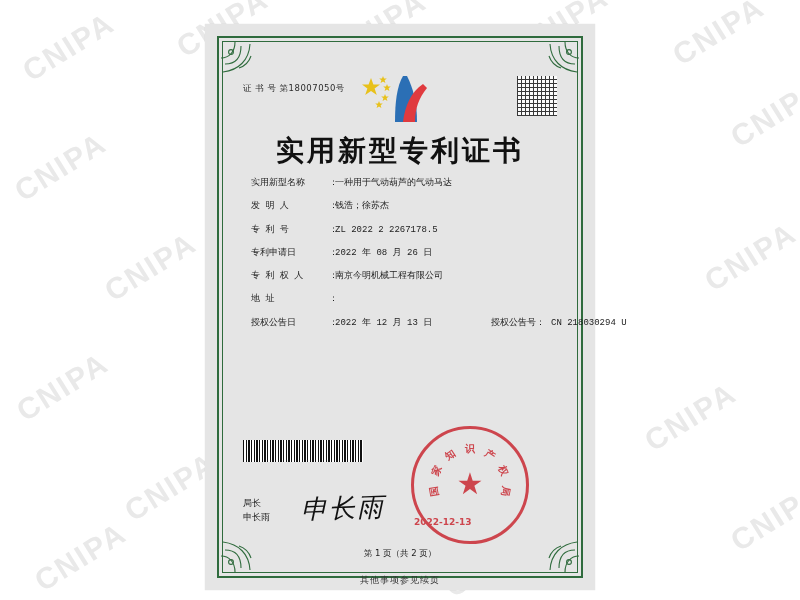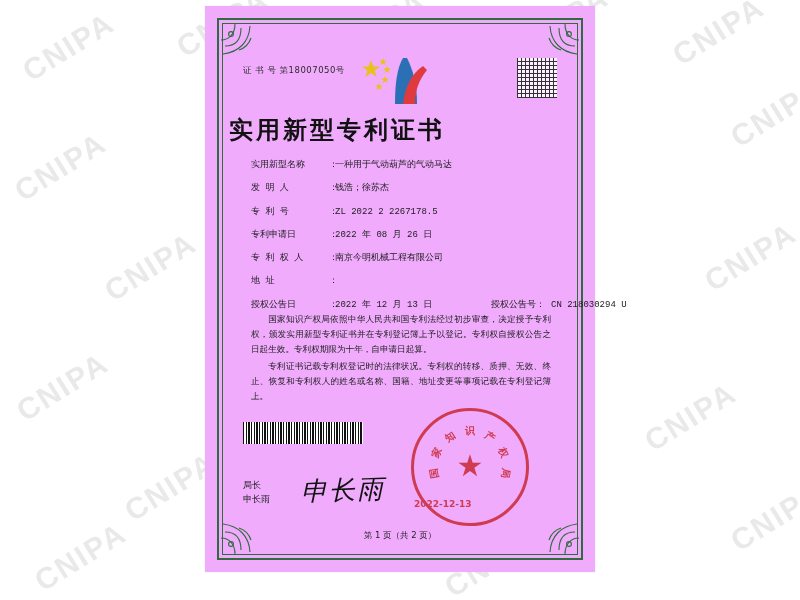--- a/index.html
+++ b/index.html
@@ -33,24 +33,24 @@
     color: #e9e9e9;
     font-size: 30px;
     letter-spacing: 2px;
     transform: rotate(-32deg);
     white-space: nowrap;
   }
   
   .sheet {
     position: absolute;
     left: 205px;
-    top: 6px;
+    top: 24px;
     width: 390px;
     height: 566px;
-    background: #f0abfc;
+    background: #e5e5e5;
     box-shadow: 0 0 1px rgba(0,0,0,.15);
   }
   .border-outer {
     position: absolute;
     left: 12px;
     top: 12px;
     right: 12px;
     bottom: 12px;
     border: 2px solid #2f6b3d;
   }
@@ -110,23 +110,23 @@
     top: 24px;
     transform: translateX(-50%);
     width: 86px;
     height: 52px;
   }
   .title {
     position: absolute;
     left: 0;
     right: 0;
     top: 84px;
-    text-align: left;
-    font-family: "DejaVu Sans", sans-serif;
-    font-size: 24px;
+    text-align: center;
+    font-family: "DejaVu Sans", sans-serif;
+    font-size: 28px;
     font-weight: bold;
     letter-spacing: 3px;
     color: #111;
   }
   .fields {
     position: absolute;
     left: 22px;
     right: 18px;
     top: 130px;
     font-family: Liberation Mono, monospace;
@@ -384,24 +384,20 @@
         </div>
         <div class="frow pair">
           <div class="flabel">授权公告日</div>
           <div class="fsep">：</div>
           <div class="fval">2022 年 12 月 13 日</div>
           <div class="flabel2">授权公告号：</div>
           <div class="flabel2">CN 218030294 U</div>
         </div>
       </div>
 
-      <div class="body-text">
-        <p>国家知识产权局依照中华人民共和国专利法经过初步审查，决定授予专利权，颁发实用新型专利证书并在专利登记簿上予以登记。专利权自授权公告之日起生效。专利权期限为十年，自申请日起算。</p>
-        <p>专利证书记载专利权登记时的法律状况。专利权的转移、质押、无效、终止、恢复和专利权人的姓名或名称、国籍、地址变更等事项记载在专利登记簿上。</p>
-      </div>
 
       <div class="barcode"></div>
 
       <div class="sig-block">
         <div>局长</div>
         <div>申长雨</div>
       </div>
 
       <div class="handwriting">申长雨</div>
 
@@ -417,14 +413,15 @@
           </div>
         <div class="star">★</div>
         <div class="bottom-text">2022-12-13</div>
       </div>
 
       <div class="page-num">第 1 页（共 2 页）</div>
 
     </div>
   </div>
 
+  <div class="footer-note">其他事项参见续页</div>
 
 </div>
 
 </body></html>

